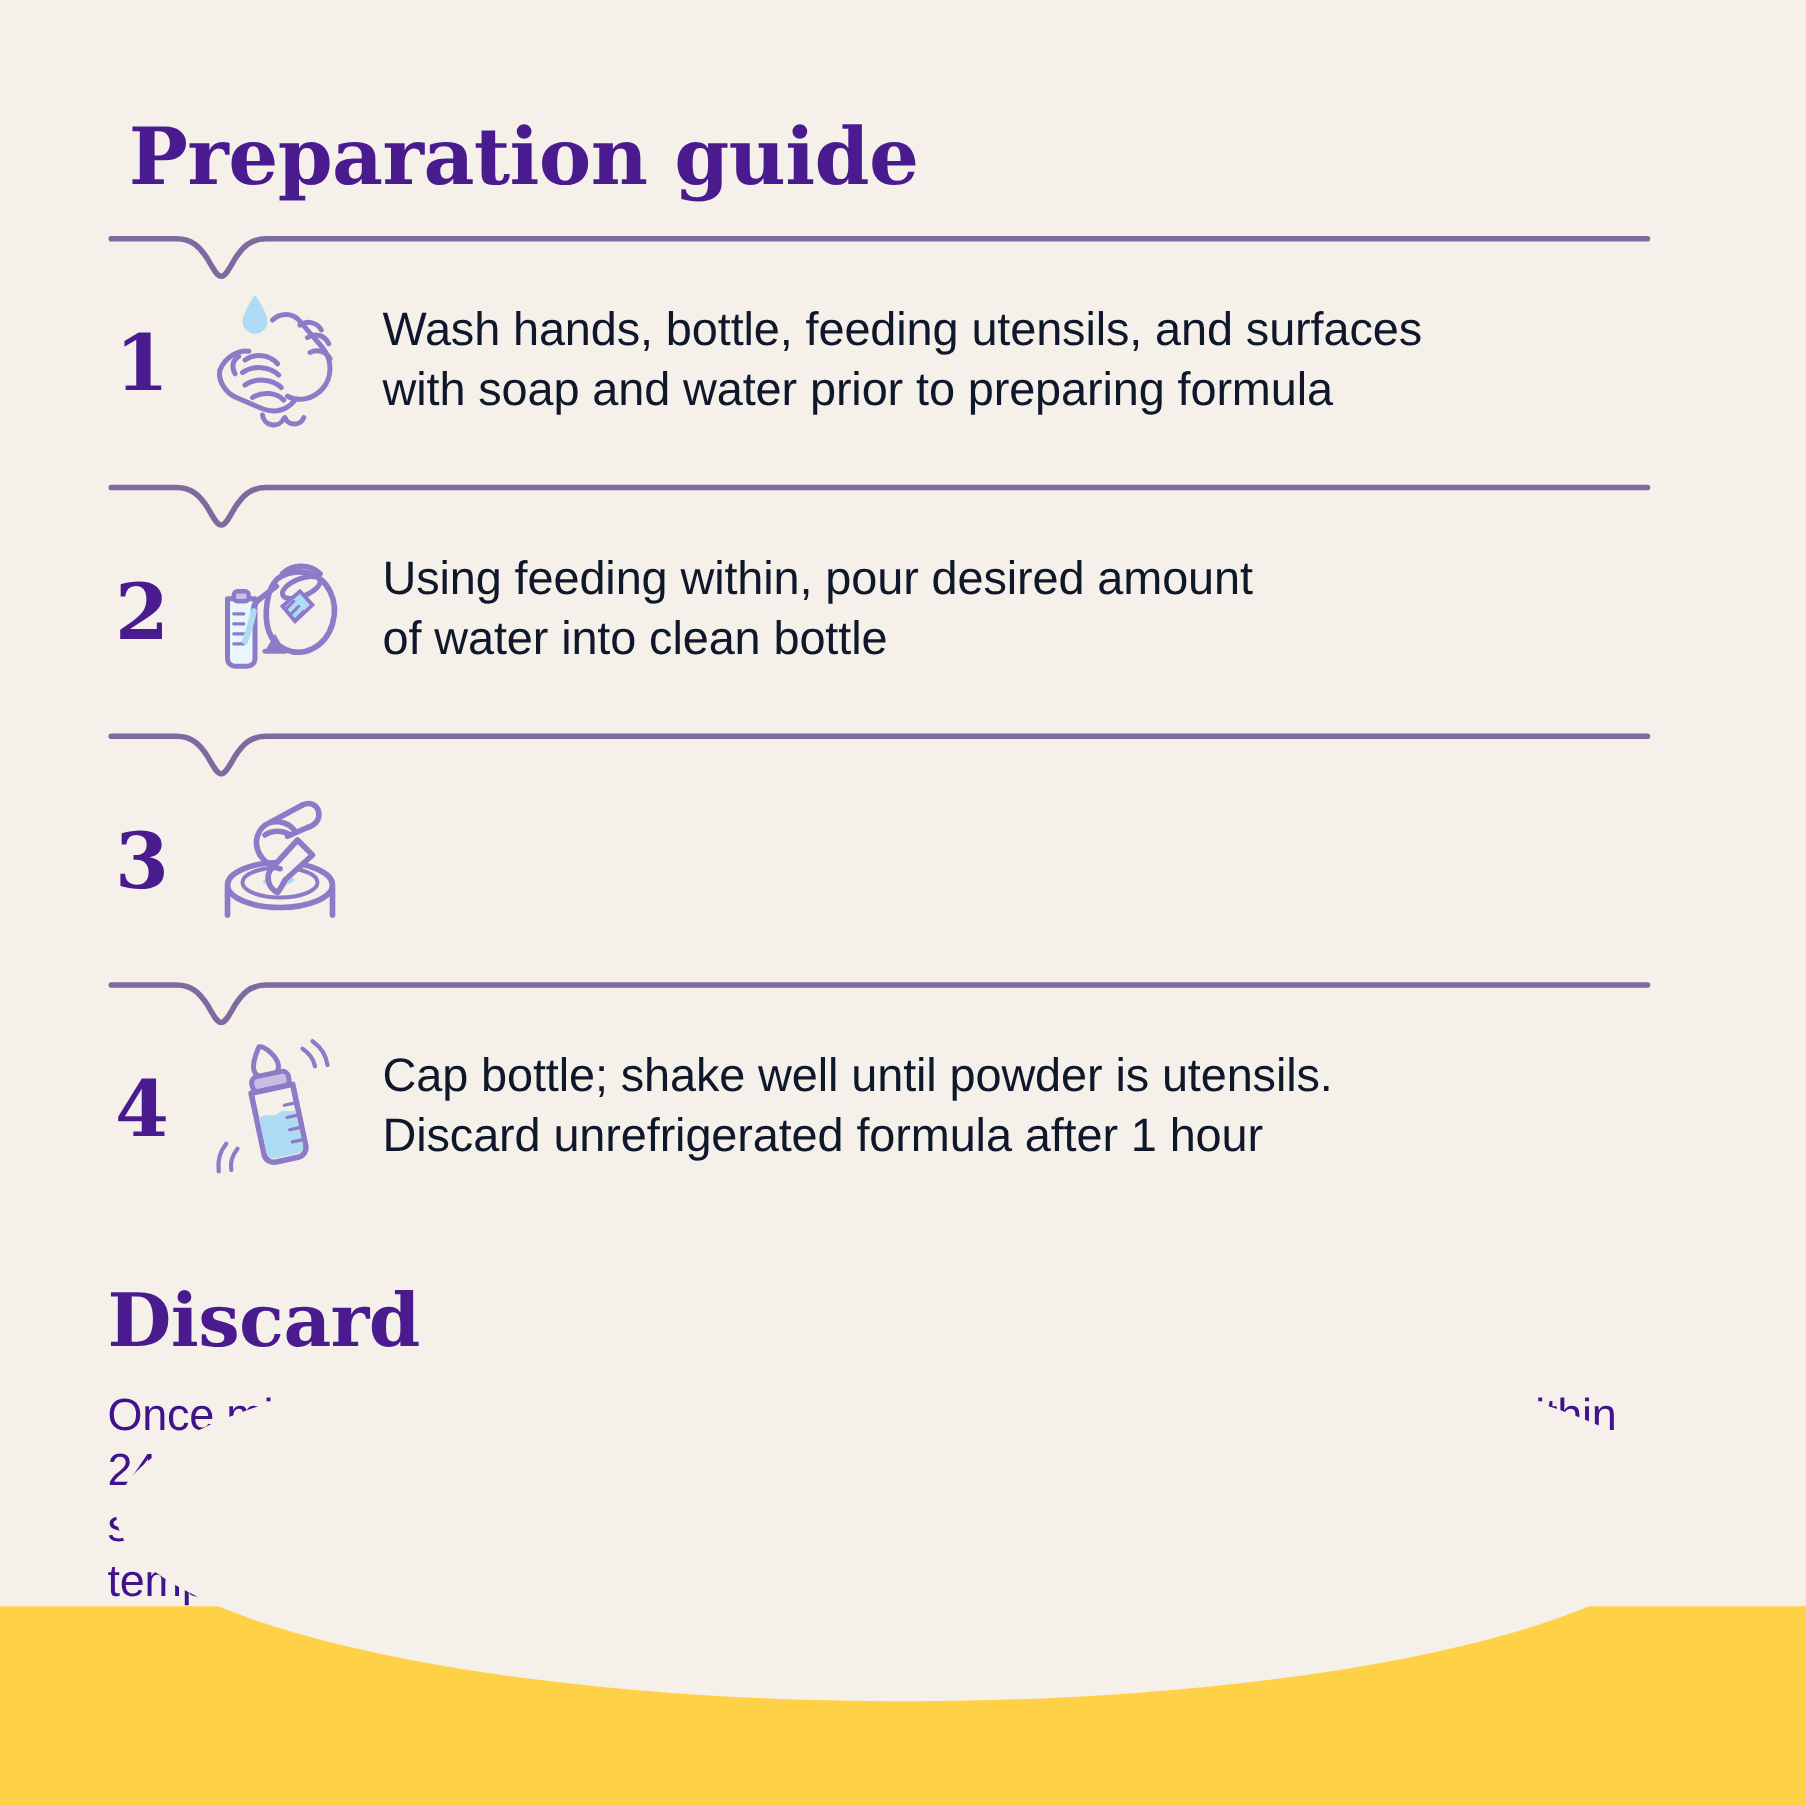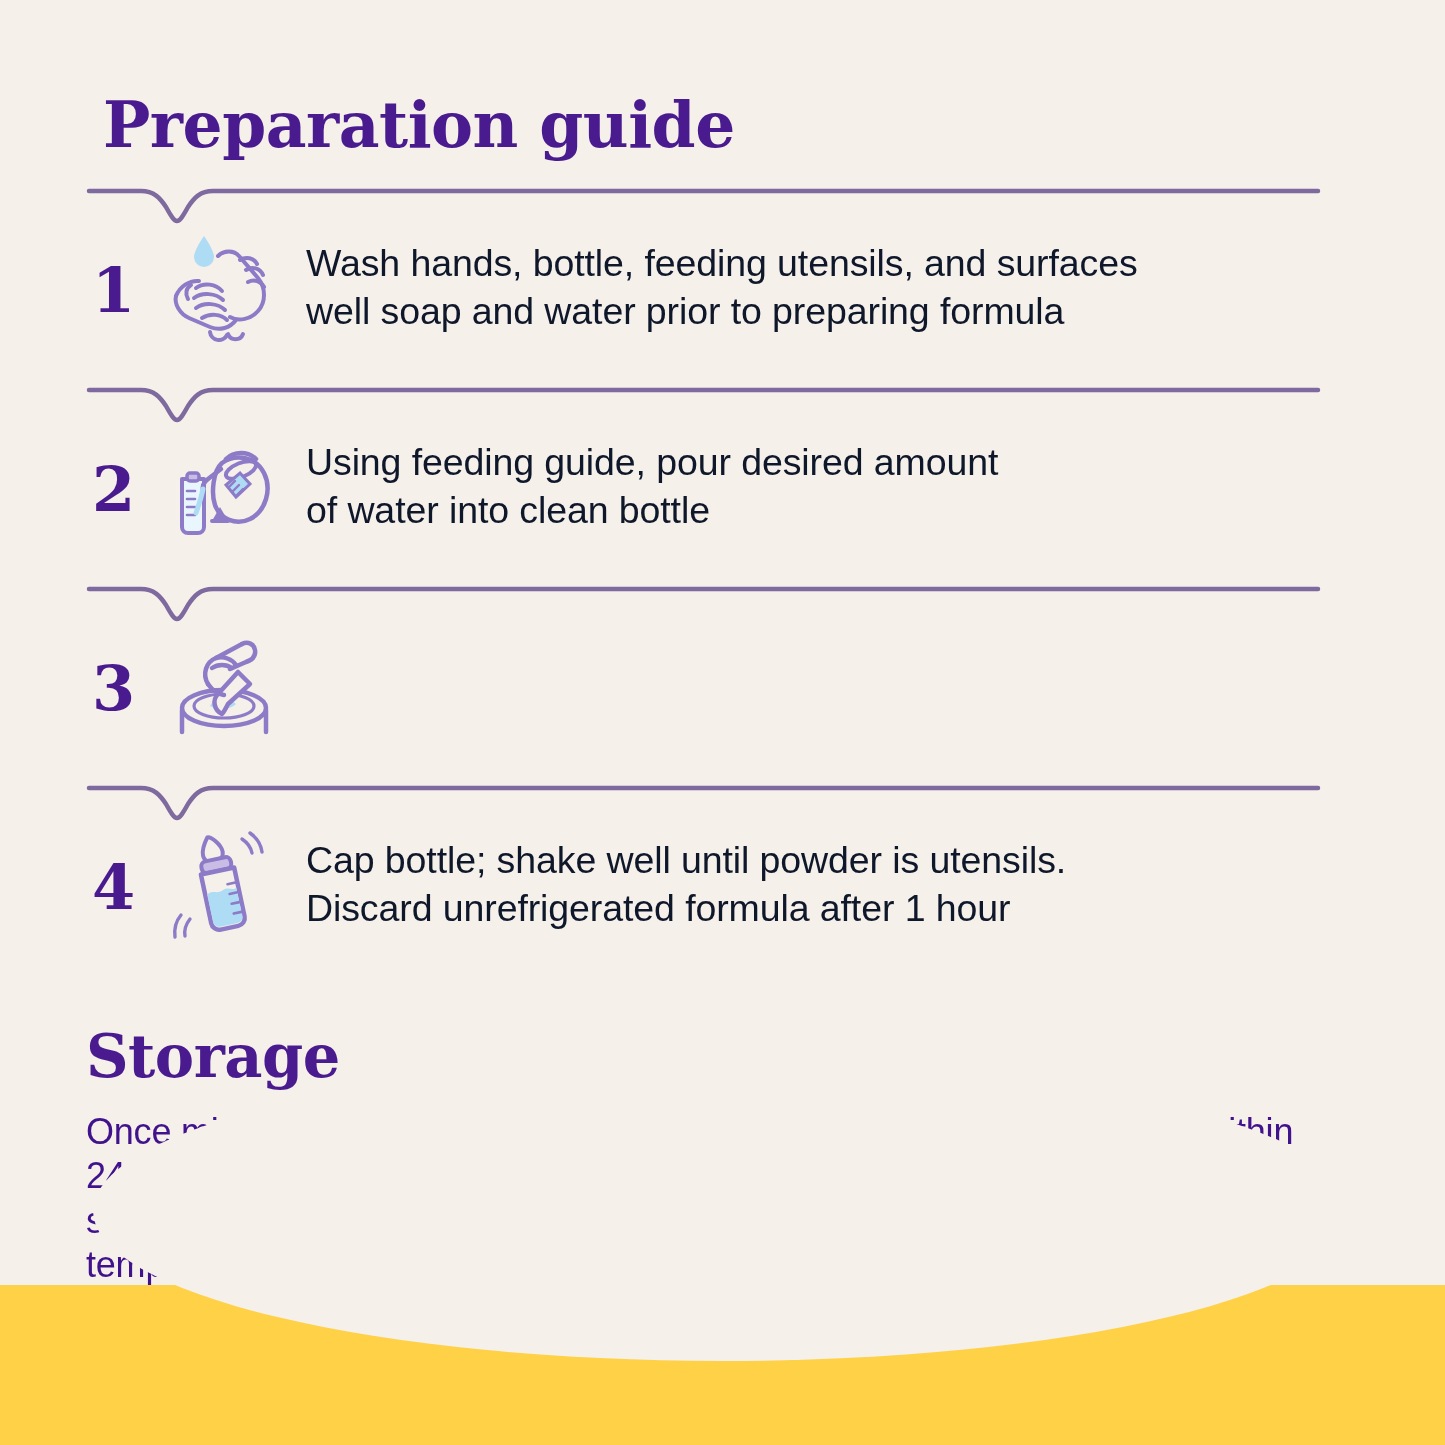--- a/index.html
+++ b/index.html
@@ -108,21 +108,21 @@
 
               <path d="M25 55 C20 58 19 64 22 69"></path>
 
               <path d="M44 102 a9 9 0 0 0 17 3"></path>
               <path d="M62 104 a8 8 0 0 0 15 0"></path>
             </g>
           </svg>
         </div>
         <div class="step-text">
           <span>Wash hands, bottle, feeding utensils, and surfaces</span>
-          <span class="l2">well soap and water prior to preparing formula</span>
+          <span class="l2">with soap and water prior to preparing formula</span>
         </div>
       </div>
     </div>
 
     <div class="step-row">
       <div class="divider-wrap">
         <svg viewBox="0 0 1235 40" preserveAspectRatio="none">
           <path d="M3 3 H55 C 68 3 74 10 80 19 C 85 28 88 33 91 33 C 94 33 97 28 102 19 C 108 10 114 3 127 3 H1232" fill="none" stroke="#7E6A9E" stroke-width="4.5" stroke-linecap="round" stroke-linejoin="round"></path>
         </svg>
       </div>
@@ -155,21 +155,21 @@
 
             <path d="M55 40 L42 50 C38 53 36 57 37 62" fill="none" stroke="#8E7BC7" stroke-width="4.5" stroke-linecap="round"></path>
 
             <path d="M37 60 C35 70 32 78 30 84" fill="none" stroke="#AEDCF5" stroke-width="5" stroke-linecap="round"></path>
 
             <path d="M46 92 l8 -14 l8 14 Z" fill="#8E7BC7"></path>
             <path d="M46 92 h16" stroke="#8E7BC7" stroke-width="4" stroke-linecap="round"></path>
           </svg>
         </div>
         <div class="step-text">
-          <span>Using feeding guide, pour desired amount</span>
+          <span>Using feeding within, pour desired amount</span>
           <span class="l2">of water into clean bottle</span>
         </div>
       </div>
     </div>
 
     <div class="step-row">
       <div class="divider-wrap">
         <svg viewBox="0 0 1235 40" preserveAspectRatio="none">
           <path d="M3 3 H55 C 68 3 74 10 80 19 C 85 28 88 33 91 33 C 94 33 97 28 102 19 C 108 10 114 3 127 3 H1232" fill="none" stroke="#7E6A9E" stroke-width="4.5" stroke-linecap="round" stroke-linejoin="round"></path>
         </svg>
@@ -238,20 +238,20 @@
         </div>
         <div class="step-text">
           <span>Cap bottle; shake well until powder is utensils.</span>
           <span class="l2">Discard unrefrigerated formula after 1 hour</span>
         </div>
       </div>
     </div>
 
   </div>
 
-  <div class="h-title" id="storage-title">Storage</div>
+  <div class="h-title" id="storage-title">Discard</div>
 
   <div id="storage-body">Once mixed, feed immediately or refrigerate in a sealed container; use within 24 hours. Cover opened formula with the plastic lid provided with can and store in cool, dry place and use within 1 month. Store unopened cans at room temperature; avoid extreme temperatures.</div>
 
   <div class="yellow-band"></div>
   <div class="cream-arc"></div>
 
 </div>
 
 </body></html>

